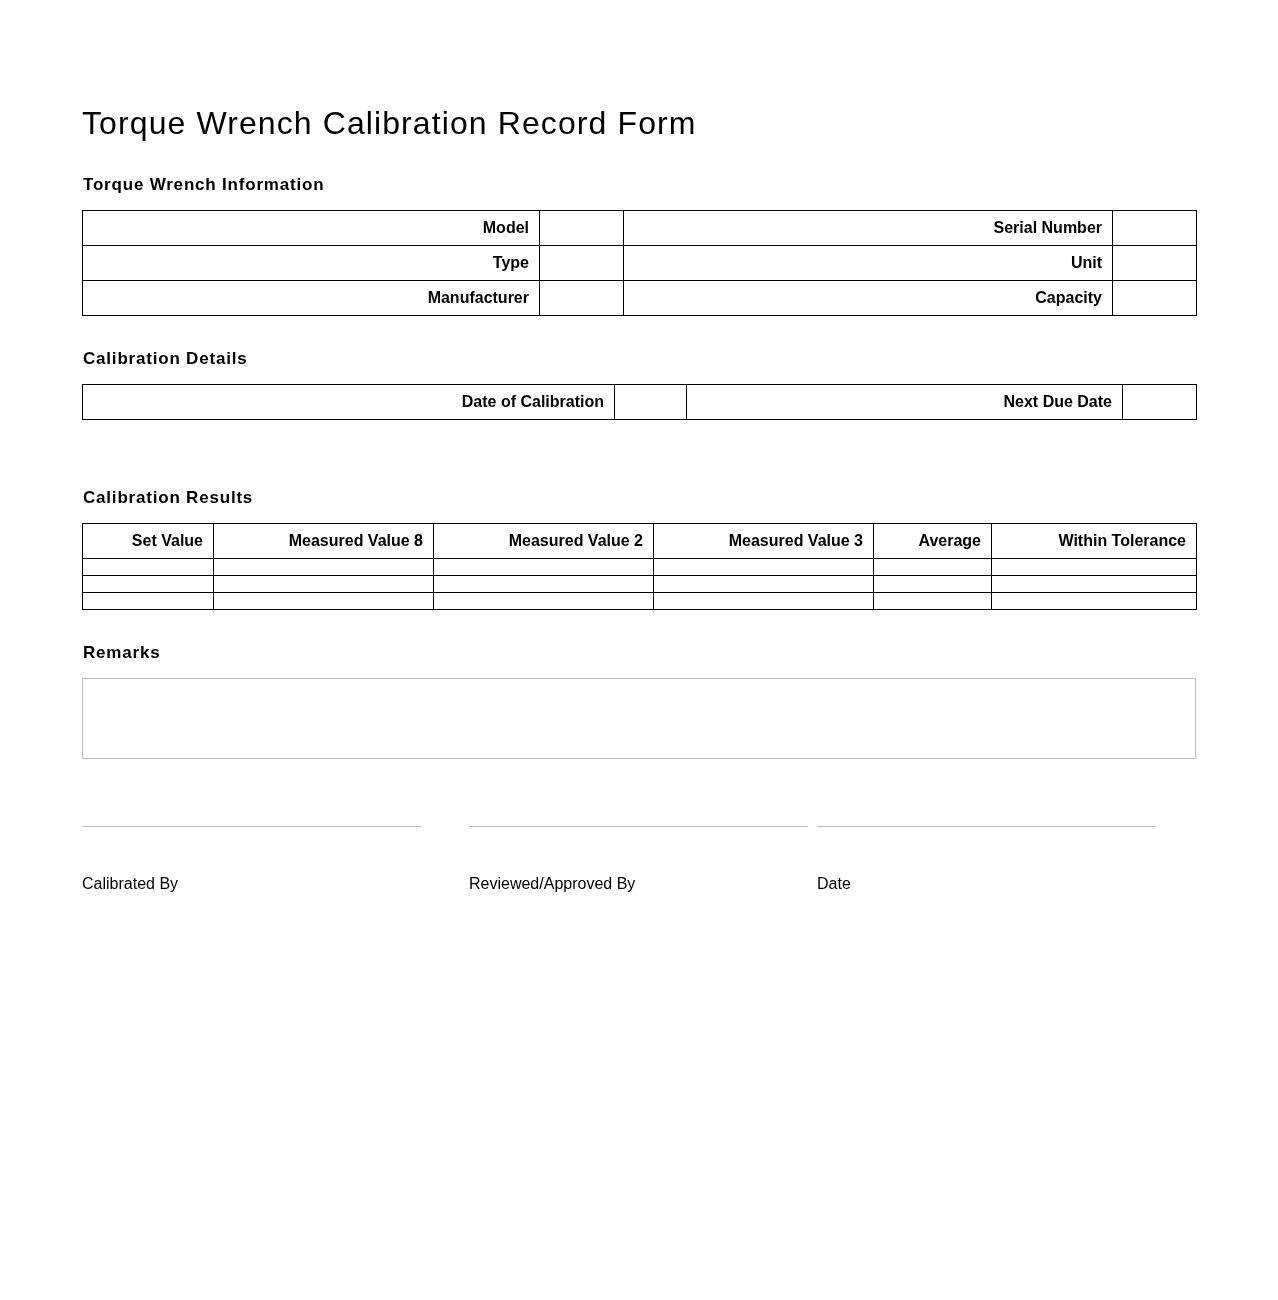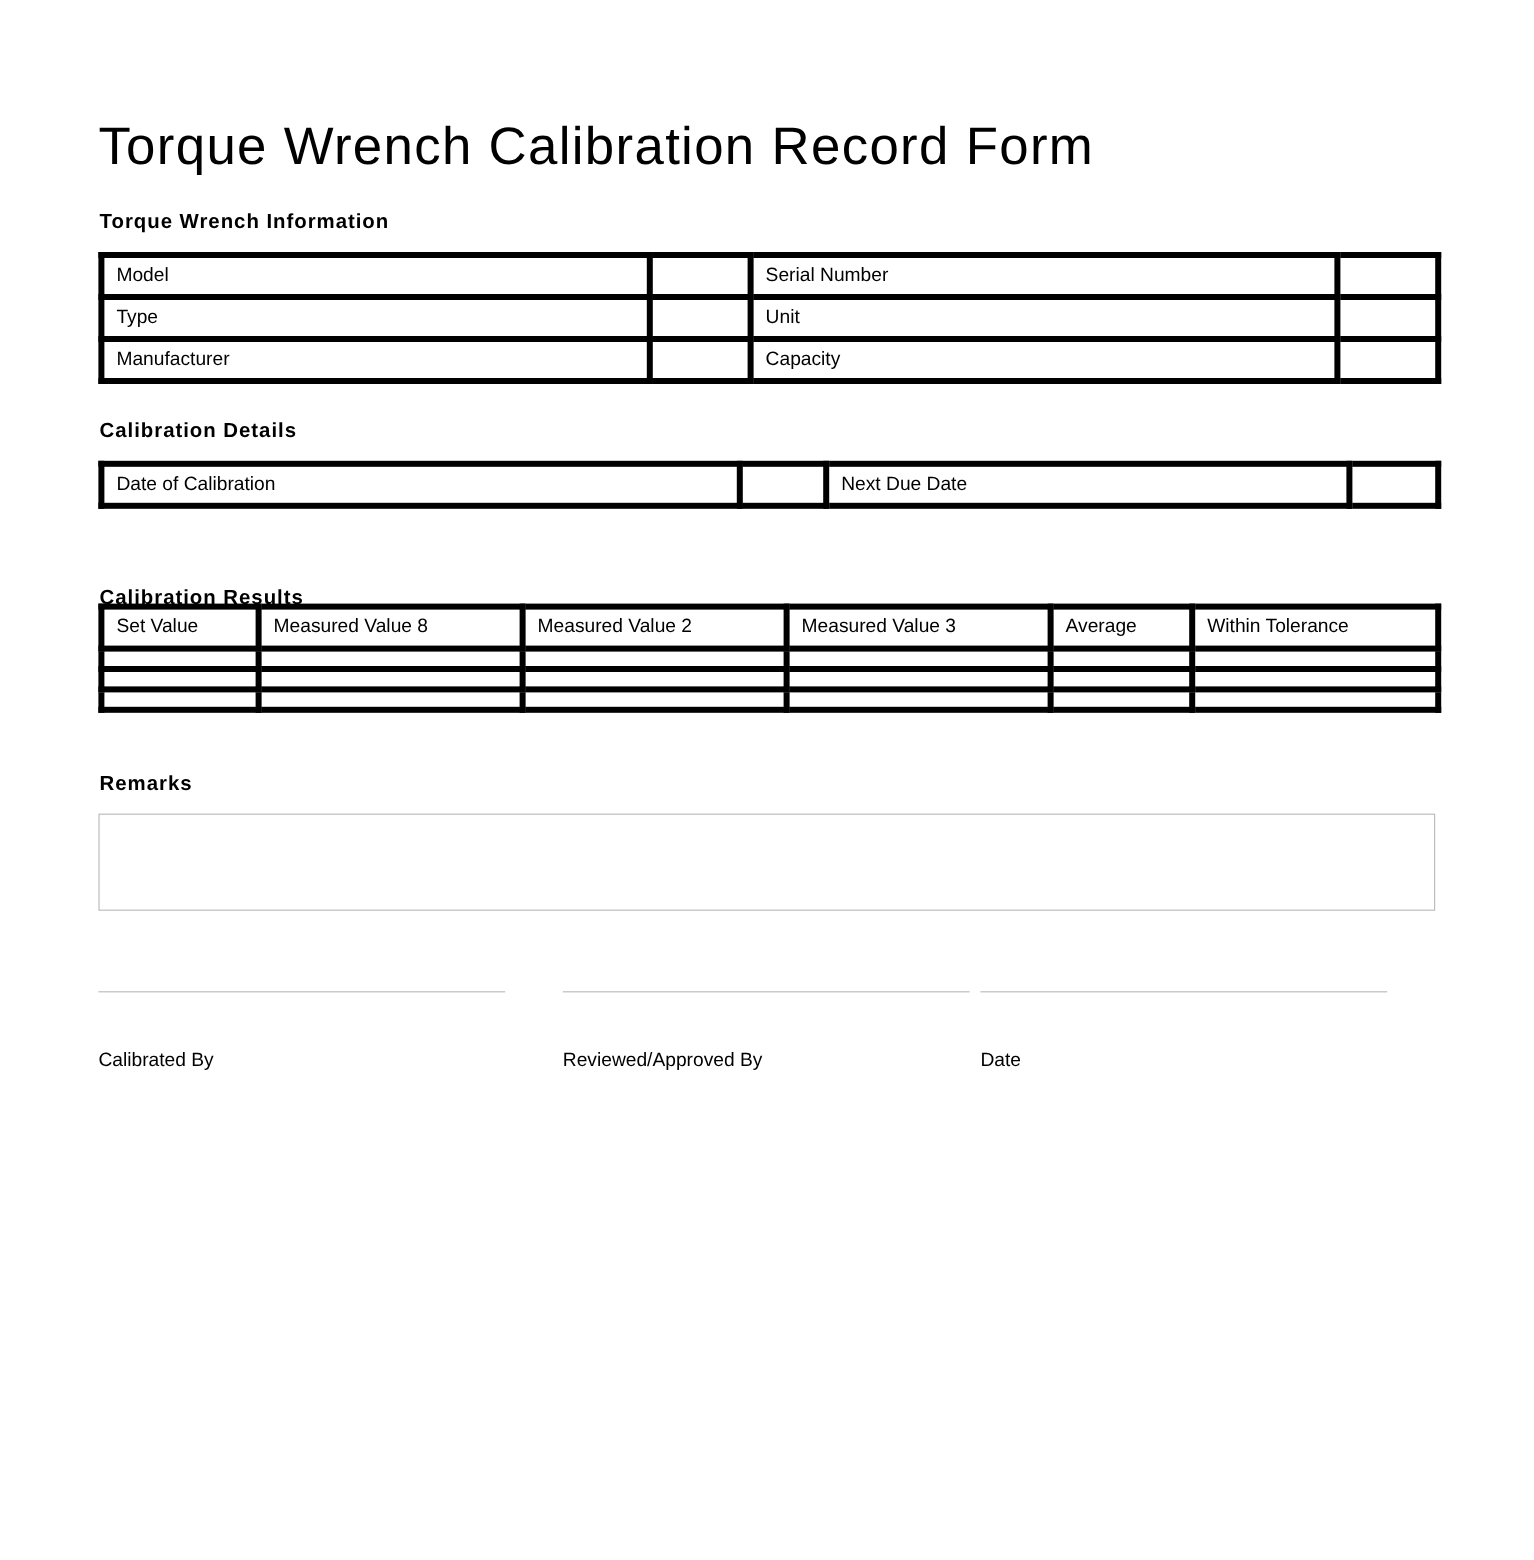--- a/index.html
+++ b/index.html
@@ -6,34 +6,34 @@
   html, body { margin: 0; padding: 0; background: #ffffff; }
   body {
     width: 1278px; height: 1300px;
     font-family: "Liberation Sans", sans-serif;
     color: #000;
     position: relative;
   }
   .page { position: absolute; left: 82px; top: 0; width: 1114px; }
   h1 {
     position: absolute; top: 103px; left: 0; margin: 0;
-    font-size: 44px; font-weight: normal; letter-spacing: 1.1px; line-height: 40px;
+    font-size: 32px; font-weight: normal; letter-spacing: 1.1px; line-height: 40px;
   }
   h2 {
     position: absolute; left: 1px; margin: 0;
     font-size: 17px; font-weight: bold; letter-spacing: 0.8px; line-height: 20px; text-align: right;
   }
   table {
     position: absolute; left: 0; width: 1114px;
     border-collapse: collapse; table-layout: fixed;
     font-size: 16px;
   }
   td, th {
-    border: 5px solid #000000; padding: 0 10px;
-    font-weight: normal; text-align: left; vertical-align: middle;
+    border: 1px solid #000000; padding: 0 10px;
+    font-weight: bold; text-align: right; vertical-align: middle;
   }
   .info td, .details td { height: 35px; }
   .results th { height: 35px; }
   .results td { height: 17px; padding: 0; }
   .remarks {
     position: absolute; left: 0; top: 678px; width: 1114px; height: 81px;
     border: 1px solid #bdbdbd;
   }
   .sig { position: absolute; top: 826px; width: 339px; }
   .sig .line { height: 0; border-top: 1px solid #bdbdbd; }
@@ -87,21 +87,21 @@
         <tr>
       <td>Date of Calibration</td>
       <td></td>
       <td>Next Due Date</td>
       <td></td>
     </tr>
   </tbody>
     </table>
 
   <h2 style="top:488px">Calibration Results</h2>
-  <table class="results" style="top:503px">
+  <table class="results" style="top:523px">
     <colgroup>
       <col style="width:131px">
         <col style="width:220px">
         <col style="width:220px">
       <col style="width:220px">
         <col style="width:118px">
         <col style="width:205px">
     </colgroup>
     <tbody>
         <tr>

